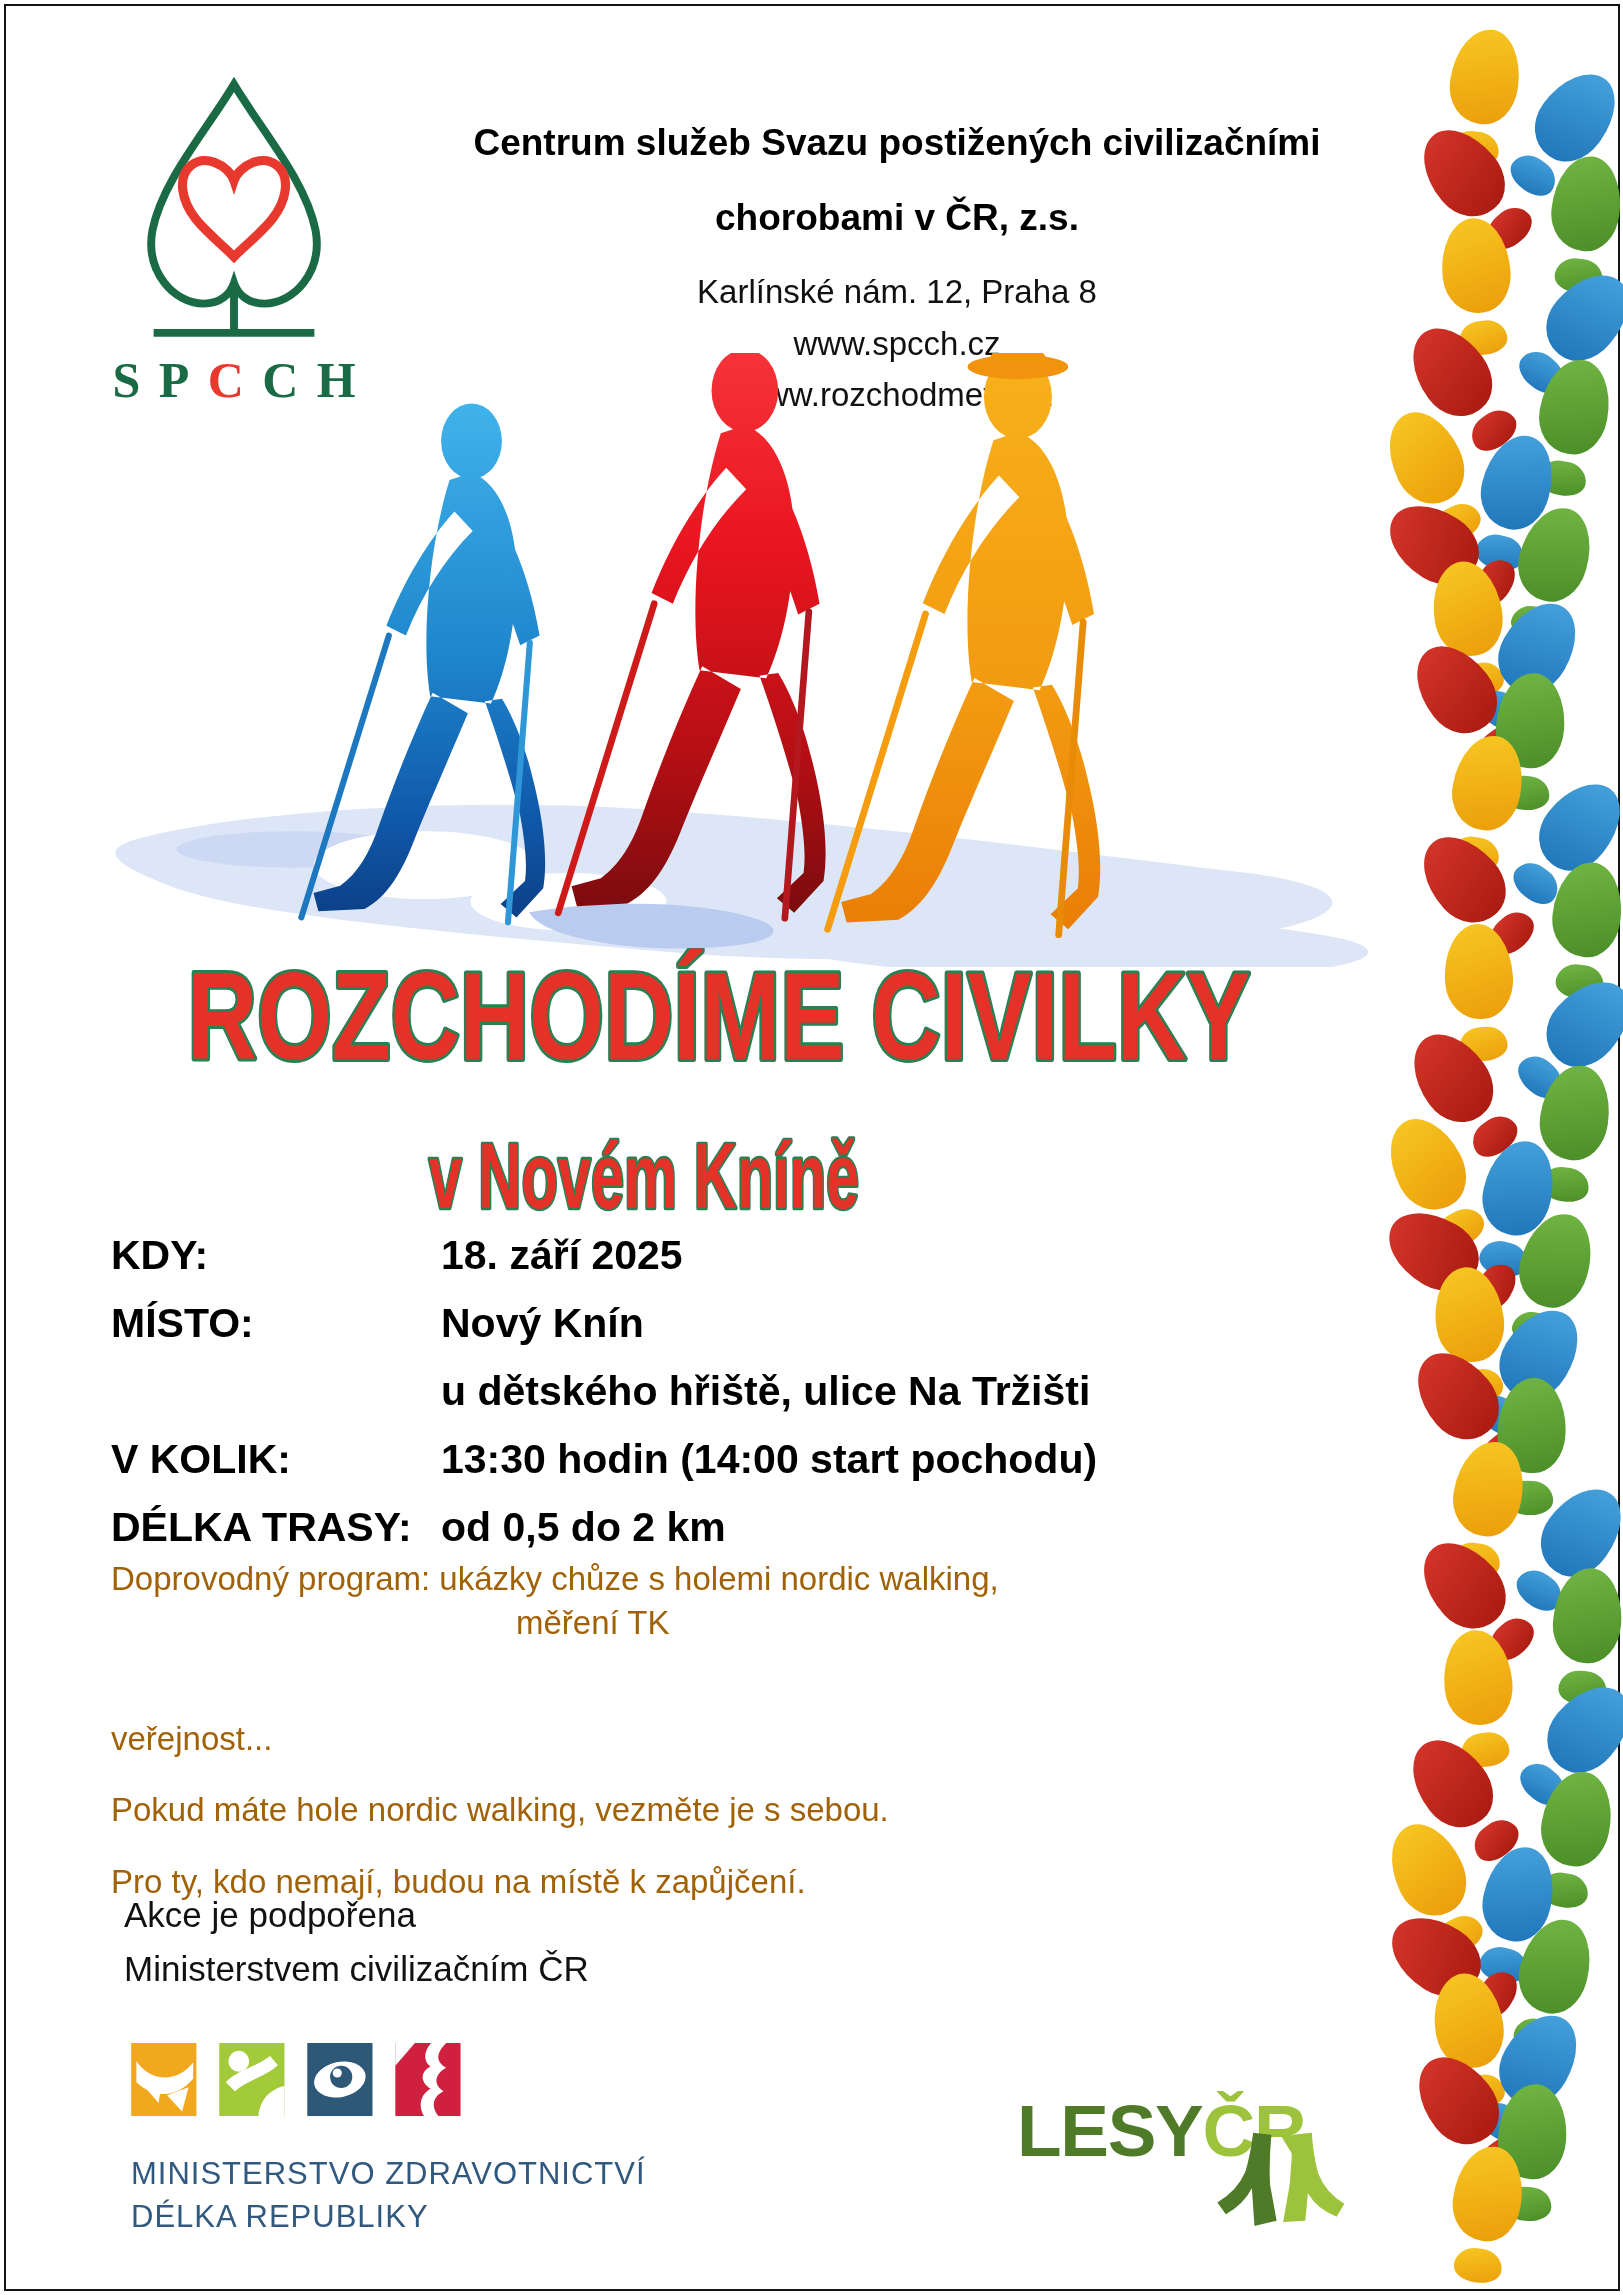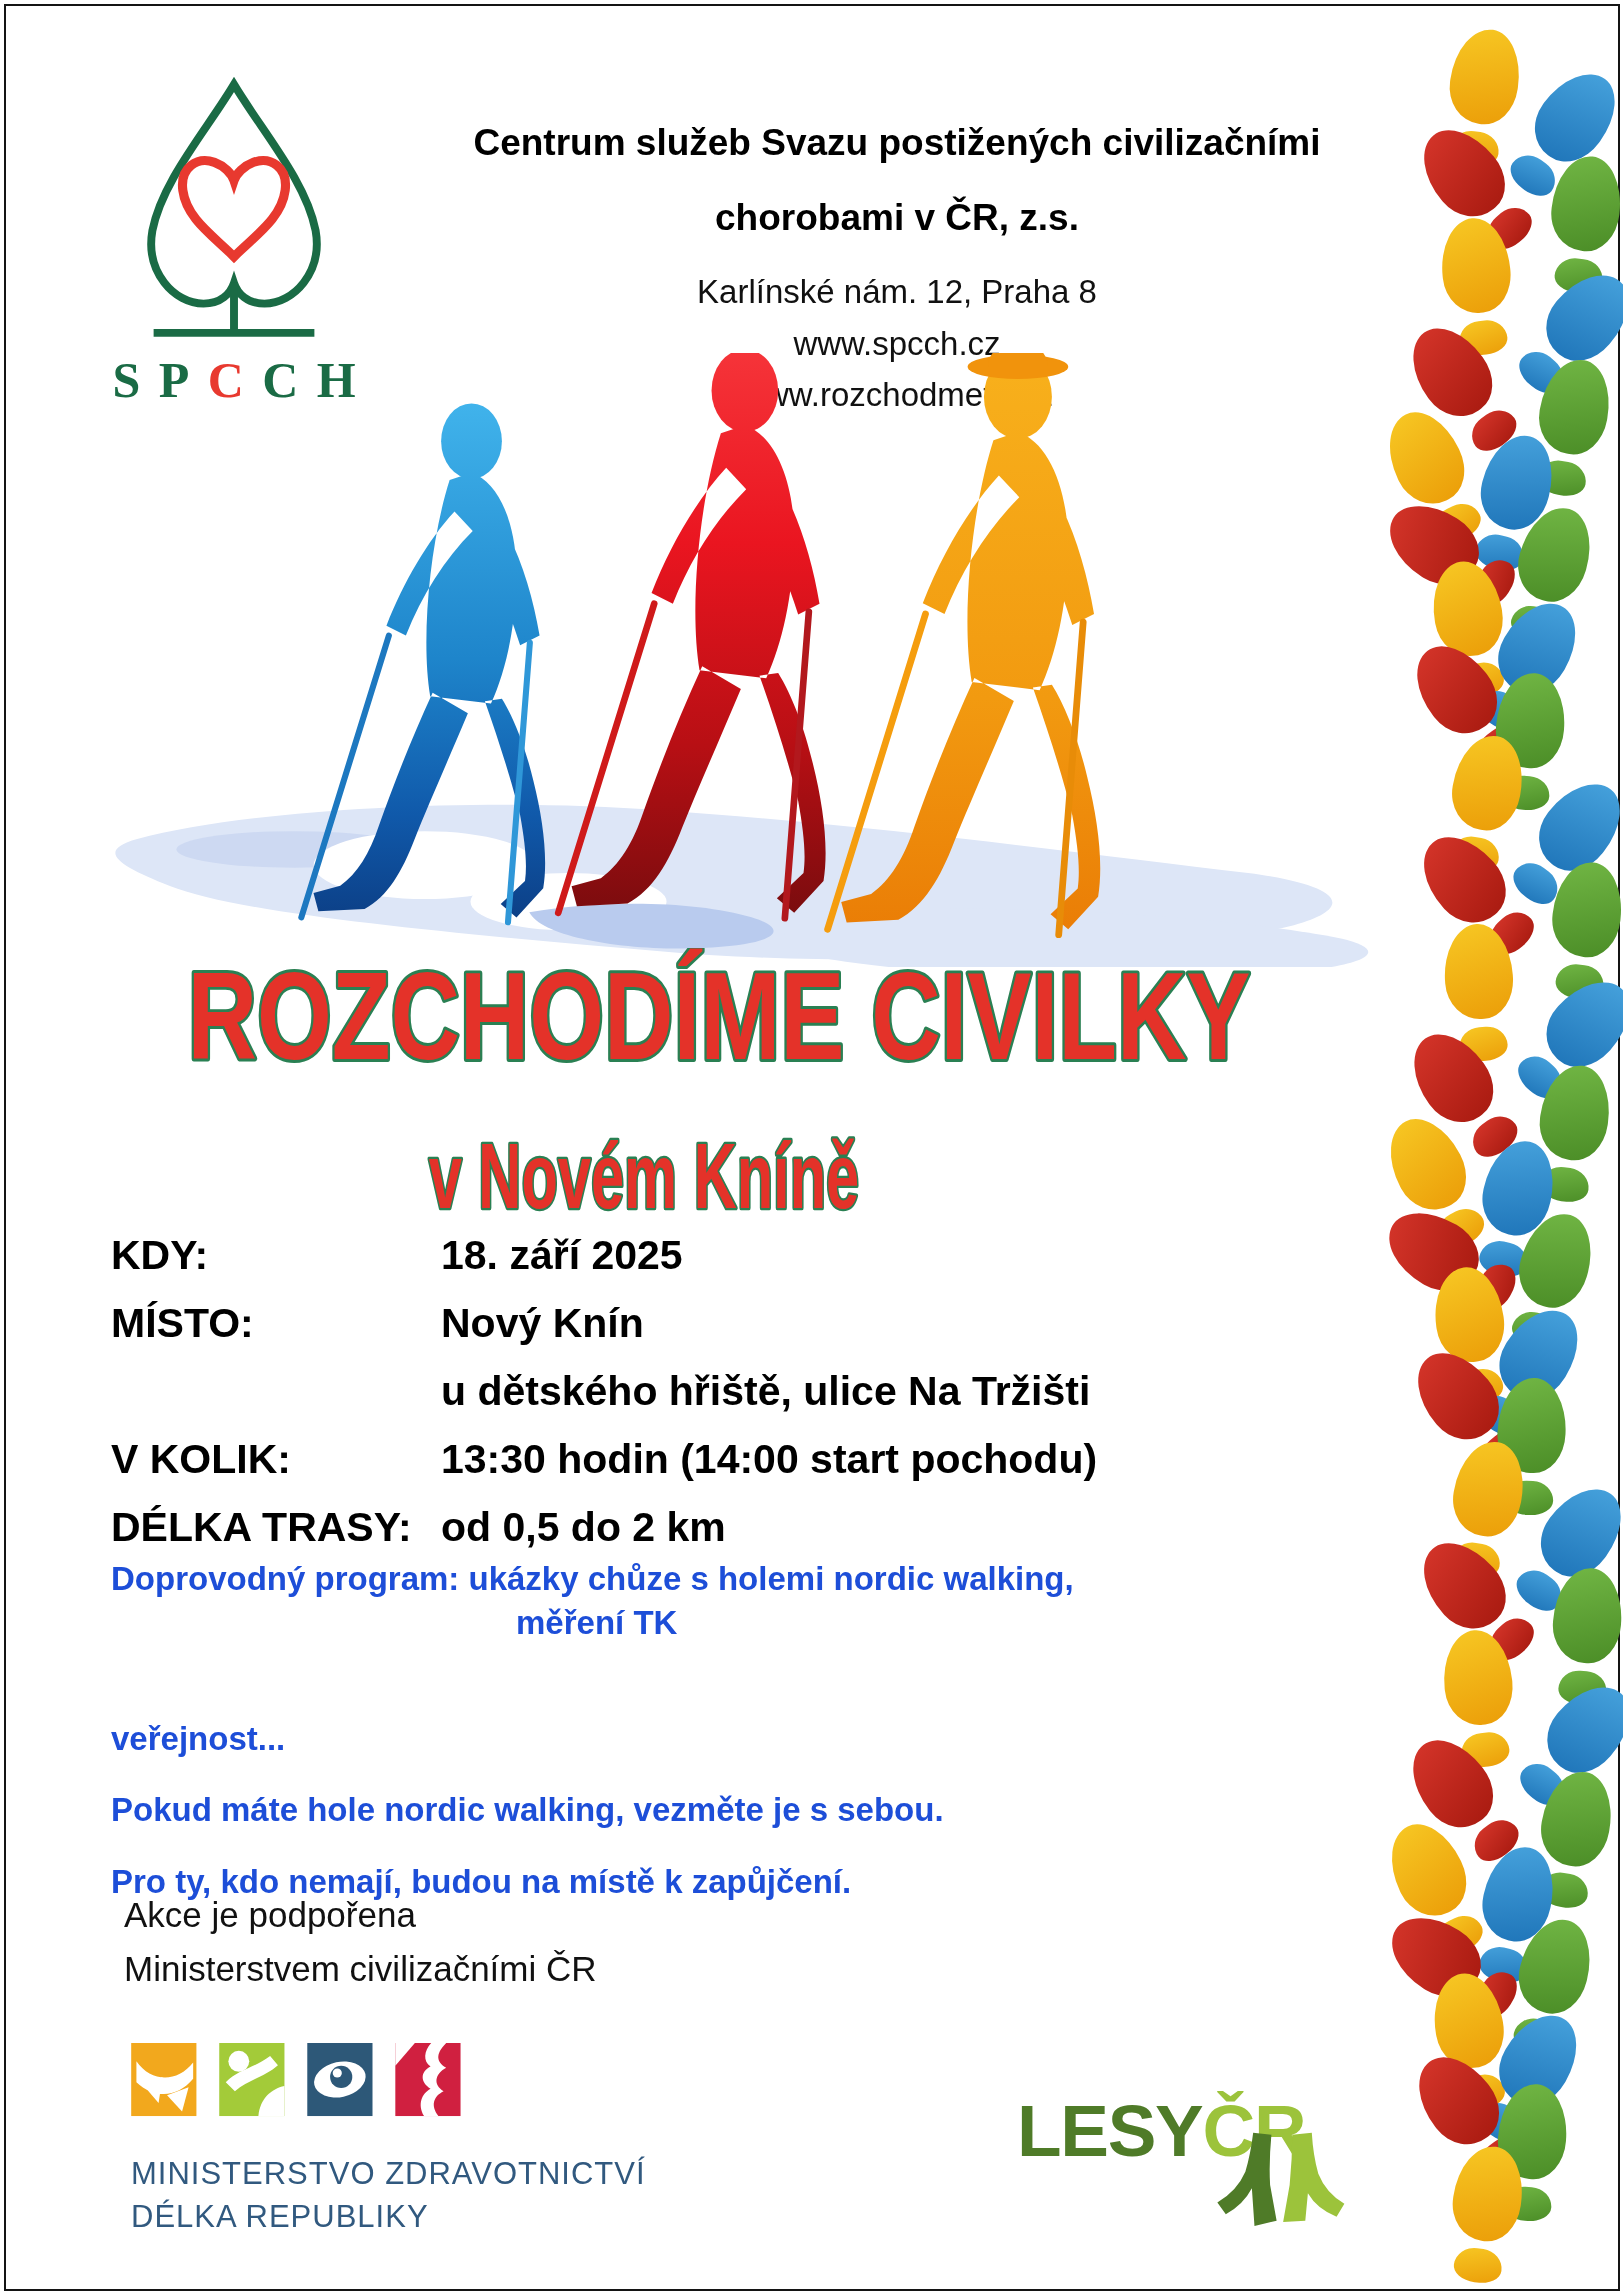--- a/index.html
+++ b/index.html
@@ -27,21 +27,21 @@
   .title-svg{position:absolute;left:39px;top:948px;}
   .title-text{font-family:"Liberation Sans", sans-serif;font-weight:bold;
               paint-order:stroke;stroke-linejoin:round;}
 
   
   .details{position:absolute;left:111px;top:1221px;width:1281px;
            display:grid;grid-template-columns:330px auto;
            font-weight:bold;font-size:41px;line-height:68px;color:#000;}
 
   
-  .paras{position:absolute;left:111px;top:1557px;width:1261px;font-size:33px;line-height:44px;color:#1d4ed8;font-weight:bold;}
+  .paras{position:absolute;left:111px;top:1557px;width:1261px;font-size:33px;line-height:44px;color:#a16207;}
   .paras p{margin:0 0 27.5px 0;}
   .indent{margin-left:405px;}
 
   
   .support{position:absolute;left:124px;top:1888px;font-size:35px;line-height:54px;}
   .ministry-logo{position:absolute;left:131px;top:2043px;}
   .ministry-name{position:absolute;left:131px;top:2152px;font-size:31px;line-height:43px;
                  letter-spacing:1px;color:#31597f;}
 
   
@@ -179,21 +179,21 @@
     <p>
       <br>
       <span>veřejnost...</span>
     </p>
     <p>Pokud máte hole nordic walking, vezměte je s sebou.</p>
     <p>Pro ty, kdo nemají, budou na místě k zapůjčení.</p>
   </div>
 
   <div class="support">
     <div>Akce je podpořena</div>
-    <div>Ministerstvem civilizačními ČR</div>
+    <div>Ministerstvem civilizačním ČR</div>
   </div>
 
   <svg class="ministry-logo" width="333" height="75" viewBox="0 0 510 115">
     <rect x="0" y="0" width="100" height="112" fill="#f2a81d"></rect>
     <path d="M8,28 C30,60 70,62 95,30 L95,55 C70,85 35,85 8,60 Z" fill="#ffffff"></path>
     <path d="M18,64 L48,52 L42,92 Z" fill="#ffffff"></path>
     <path d="M55,80 L88,68 L78,105 Z" fill="#ffffff"></path>
     <rect x="135" y="0" width="100" height="112" fill="#a3cb39"></rect>
     <circle cx="165" cy="28" r="16" fill="#ffffff"></circle>
     <path d="M145,60 C165,40 190,38 213,20 L225,34 C205,52 180,56 159,74 Z" fill="#ffffff"></path>

